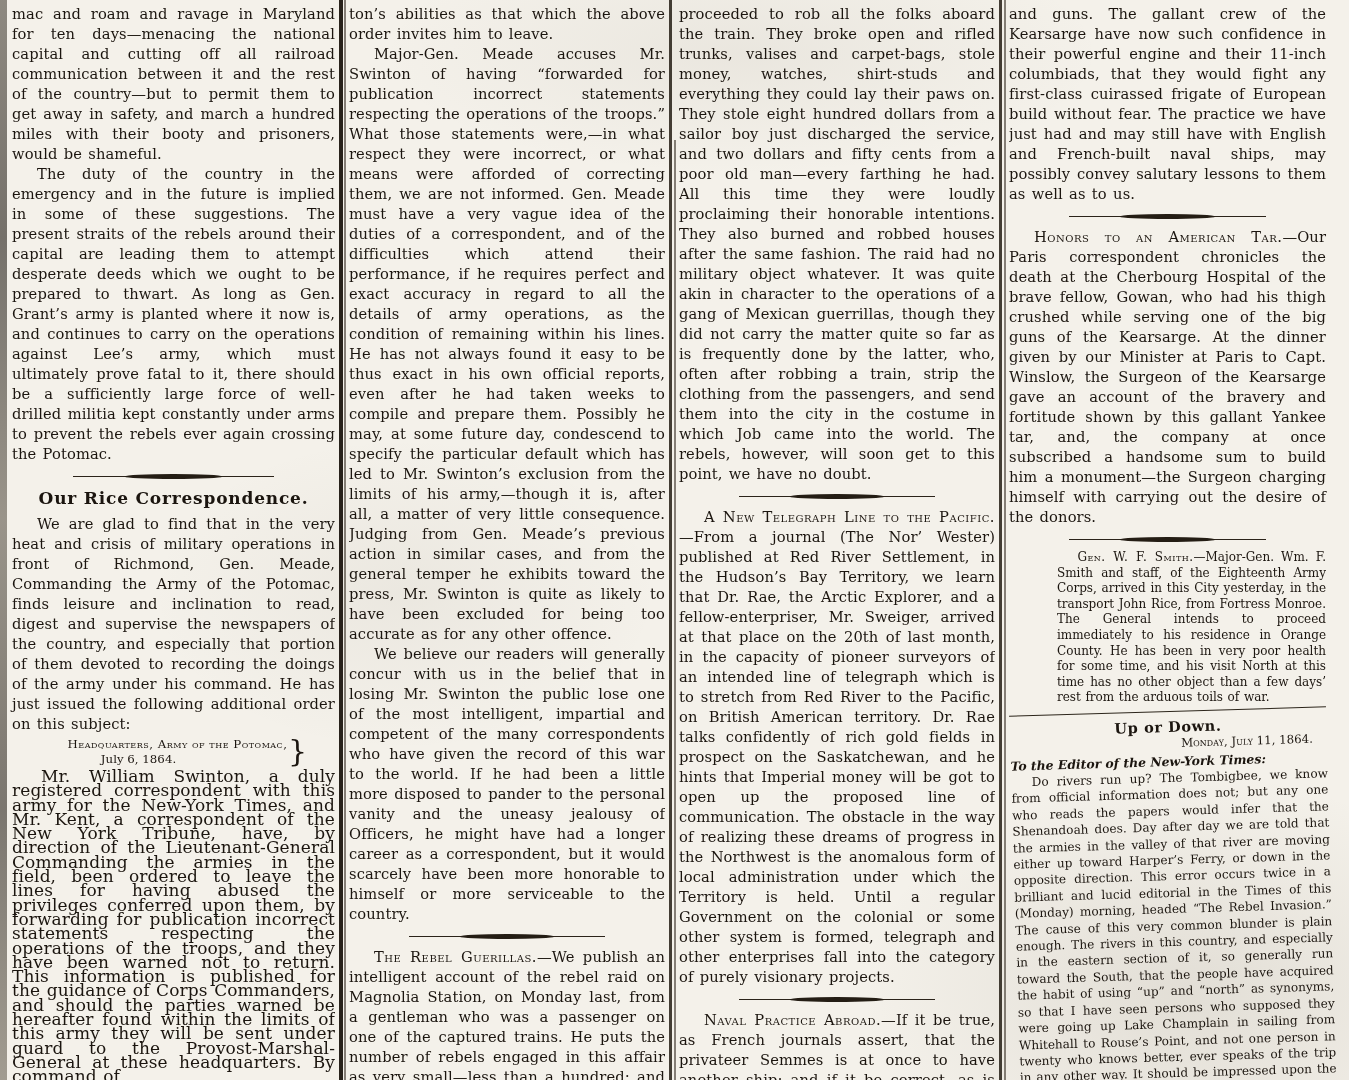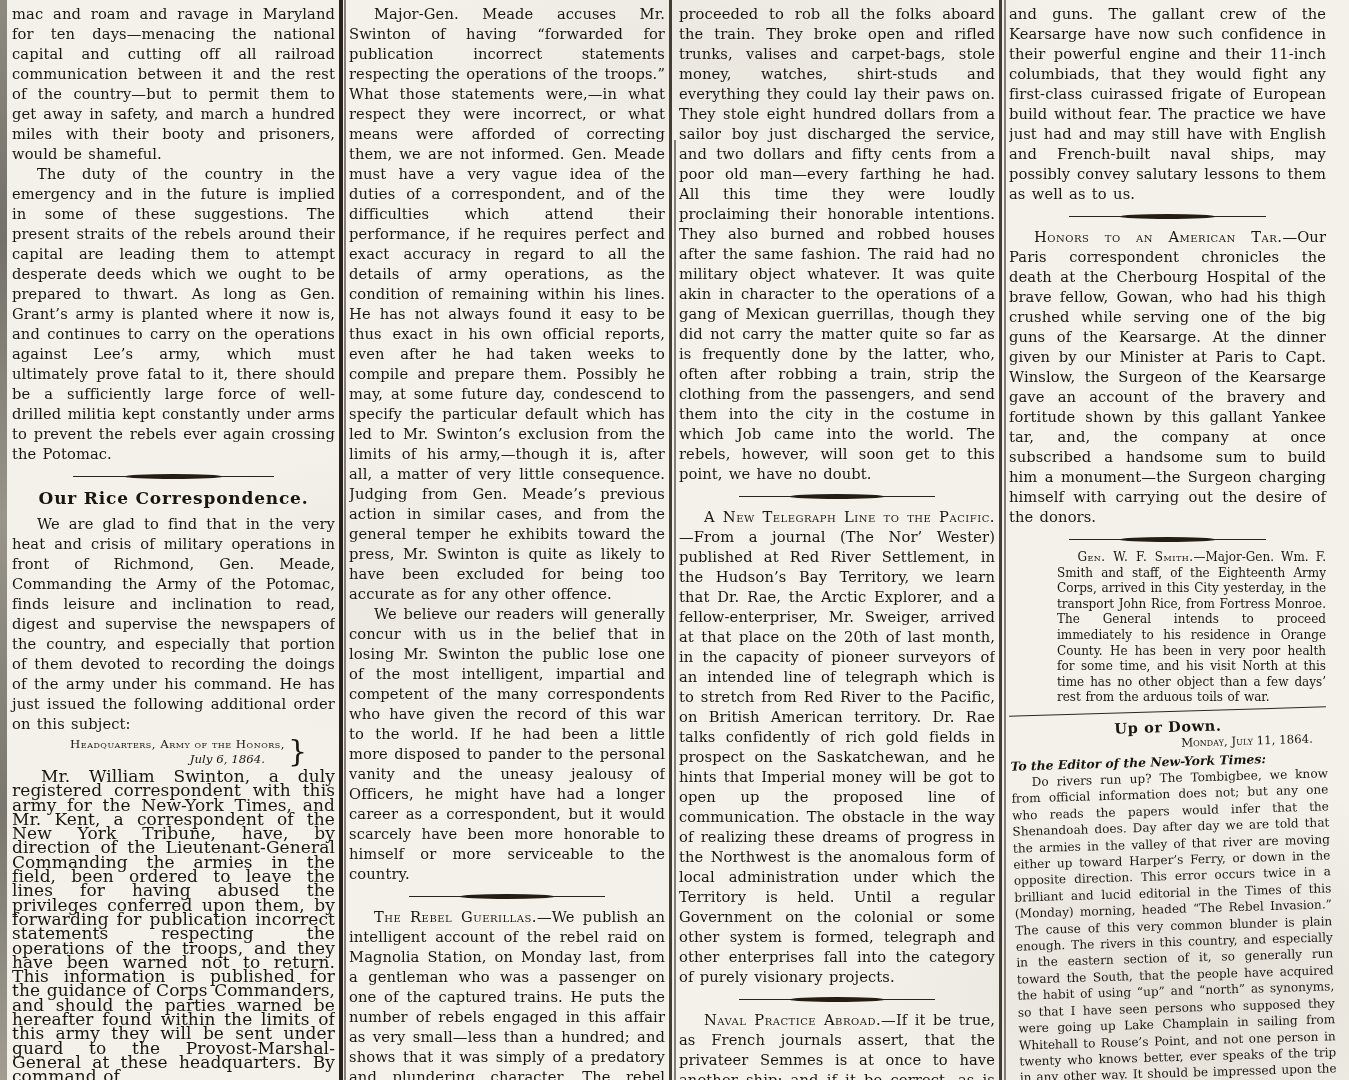--- a/index.html
+++ b/index.html
@@ -46,21 +46,21 @@
     font-size:17px;line-height:22px;
     letter-spacing:.8px;
     margin:4px 0 5px 0;
   }
   .cutline{position:relative;height:7px;margin:9px auto 7px auto;width:62%;}
   .cutline::before{content:"";position:absolute;left:0;right:0;top:3px;height:1.2px;background:#2b231a;}
   .cutline::after{content:"";position:absolute;left:26%;right:26%;top:1px;height:4.5px;background:#241d14;border-radius:50%;}
 
   .dateline{position:relative;font-size:11.8px;line-height:15px;margin:3px 26px 2px 0;}
   .dateline .dl1{text-align:center;font-variant:small-caps;letter-spacing:.5px;padding-left:34px;}
-  .dateline .dl2{text-align:right;padding-right:44px;font-style:italic;}
+  .dateline .dl2{text-align:center;padding-right:44px;}
   .dateline .brace{position:absolute;right:2px;top:-2px;font-size:30px;line-height:32px;font-weight:normal;}
 
   .fine{
     font-size:17px;line-height:14.3px;
     text-align:justify;word-spacing:1px;letter-spacing:.1px;
   }
   .sig-right{text-align:right;font-size:16px;letter-spacing:1.2px;line-height:18px;margin-top:1px;}
   .sig-caps{font-variant:small-caps;font-size:16px;line-height:15.5px;letter-spacing:.6px;font-family:Liberation Mono, monospace;}
   .lead{font-variant:small-caps;letter-spacing:.5px;}
   .it{}
@@ -85,34 +85,35 @@
 <div class="page">
   <div class="edge-left"></div>
 
   <div class="col col1">
     <p class="body">mac and roam and ravage in Maryland for ten days—menacing the national capital and cutting off all railroad communication between it and the rest of the country—but to permit them to get away in safety, and march a hundred miles with their booty and prisoners, would be shameful.</p>
     <p class="body indent"><span>The duty of the country in the emergency and in the future is implied in some of these suggestions. The present straits of the rebels around their capital are leading them to attempt desperate deeds which we ought to be prepared to thwart. </span><span class="it">As long as Gen. Grant’s army is planted where it now is</span><span>, and continues to carry on the operations against Lee’s army, which must ultimately prove fatal to it, there should be a sufficiently large force of well-drilled militia kept constantly under arms to prevent the rebels ever again crossing the Potomac.</span></p>
     <div class="cutline"></div>
     <h2 class="heading">Our Rice Correspondence.</h2>
     <p class="body indent">We are glad to find that in the very heat and crisis of military operations in front of Richmond, Gen. Meade, Commanding the Army of the Potomac, finds leisure and inclination to read, digest and supervise the newspapers of the country, and especially that portion of them devoted to recording the doings of the army under his command. He has just issued the following additional order on this subject:</p>
     <div class="dateline">
-      <div class="dl1">Headquarters, Army of the Honors,</div>
+      <div class="dl1">Headquarters, Army of the Potomac,</div>
       <div class="dl2">July 6, 1864.</div>
       <div class="brace">}</div>
     </div>
     <p class="fine indent">Mr. William Swinton, a duly registered correspondent with this army for the New-York Times, and Mr. Kent, a correspondent of the New York Tribune, have, by direction of the Lieutenant-General Commanding the armies in the field, been ordered to leave the lines for having abused the privileges conferred upon them, by forwarding for publication incorrect statements respecting the operations of the troops, and they have been warned not to return. This information is published for the guidance of Corps Commanders, and should the parties warned be hereafter found within the limits of this army they will be sent under guard to the Provost-Marshal-General at these headquarters. By command of</p>
     <p class="sig-right">Maj.-Gen. MEADE.</p>
     <p class="sig-caps">S. Williams, A. A. G.</p>
     <p class="sig-caps">Edward M. Neill, A. A. G.</p>
     <p class="body indent">Gen. Meade and the “Corps Commanders” need not distress themselves about Mr. Swinton’s return. There is nothing so excessively attractive in the service, or in their official society, as to lead any gentleman to thrust his personal presence or his literary attentions upon them against so emphatic a protest as that of Gen. Meade. We shall have no difficulty in finding quite as agreeable and as useful a field for the exercise of Mr. Swin-</p>
   </div>
 
   <div class="rule heavy"></div>
 
   <div class="col col2">
+    <p class="body">ton’s abilities as that which the above order invites him to leave.</p>
     <p class="body indent">Major-Gen. Meade accuses Mr. Swinton of having “forwarded for publication incorrect statements respecting the operations of the troops.” What those statements were,—in what respect they were incorrect, or what means were afforded of correcting them, we are not informed. Gen. Meade must have a very vague idea of the duties of a correspondent, and of the difficulties which attend their performance, if he requires perfect and exact accuracy in regard to all the details of army operations, as the condition of remaining within his lines. He has not always found it easy to be thus exact in his own official reports, even after he had taken weeks to compile and prepare them. Possibly he may, at some future day, condescend to specify the particular default which has led to Mr. Swinton’s exclusion from the limits of his army,—though it is, after all, a matter of very little consequence. Judging from Gen. Meade’s previous action in similar cases, and from the general temper he exhibits toward the press, Mr. Swinton is quite as likely to have been excluded for being too accurate as for any other offence.</p>
     <p class="body indent">We believe our readers will generally concur with us in the belief that in losing Mr. Swinton the public lose one of the most intelligent, impartial and competent of the many correspondents who have given the record of this war to the world. If he had been a little more disposed to pander to the personal vanity and the uneasy jealousy of Officers, he might have had a longer career as a correspondent, but it would scarcely have been more honorable to himself or more serviceable to the country.</p>
     <div class="cutline"></div>
     <p class="body indent brief"><span class="lead">The Rebel Guerillas.</span><span>—We publish an intelligent account of the rebel raid on Magnolia Station, on Monday last, from a gentleman who was a passenger on one of the captured trains. He puts the number of rebels engaged in this affair as very small—less than a hundred; and shows that it was simply of a predatory and plundering character. The rebel robbers carried on operations after the true classic style of highwaymen. They protested that they would in no way interfere with the private property of passengers, and then coolly</span></p>
   </div>
 
   <div class="rule gapped"></div>
 
   <div class="col col3">
     <p class="body">proceeded to rob all the folks aboard the train. They broke open and rifled trunks, valises and carpet-bags, stole money, watches, shirt-studs and everything they could lay their paws on. They stole eight hundred dollars from a sailor boy just discharged the service, and two dollars and fifty cents from a poor old man—every farthing he had. All this time they were loudly proclaiming their honorable intentions. They also burned and robbed houses after the same fashion. The raid had no military object whatever. It was quite akin in character to the operations of a gang of Mexican guerrillas, though they did not carry the matter quite so far as is frequently done by the latter, who, often after robbing a train, strip the clothing from the passengers, and send them into the city in the costume in which Job came into the world. The rebels, however, will soon get to this point, we have no doubt.</p>

